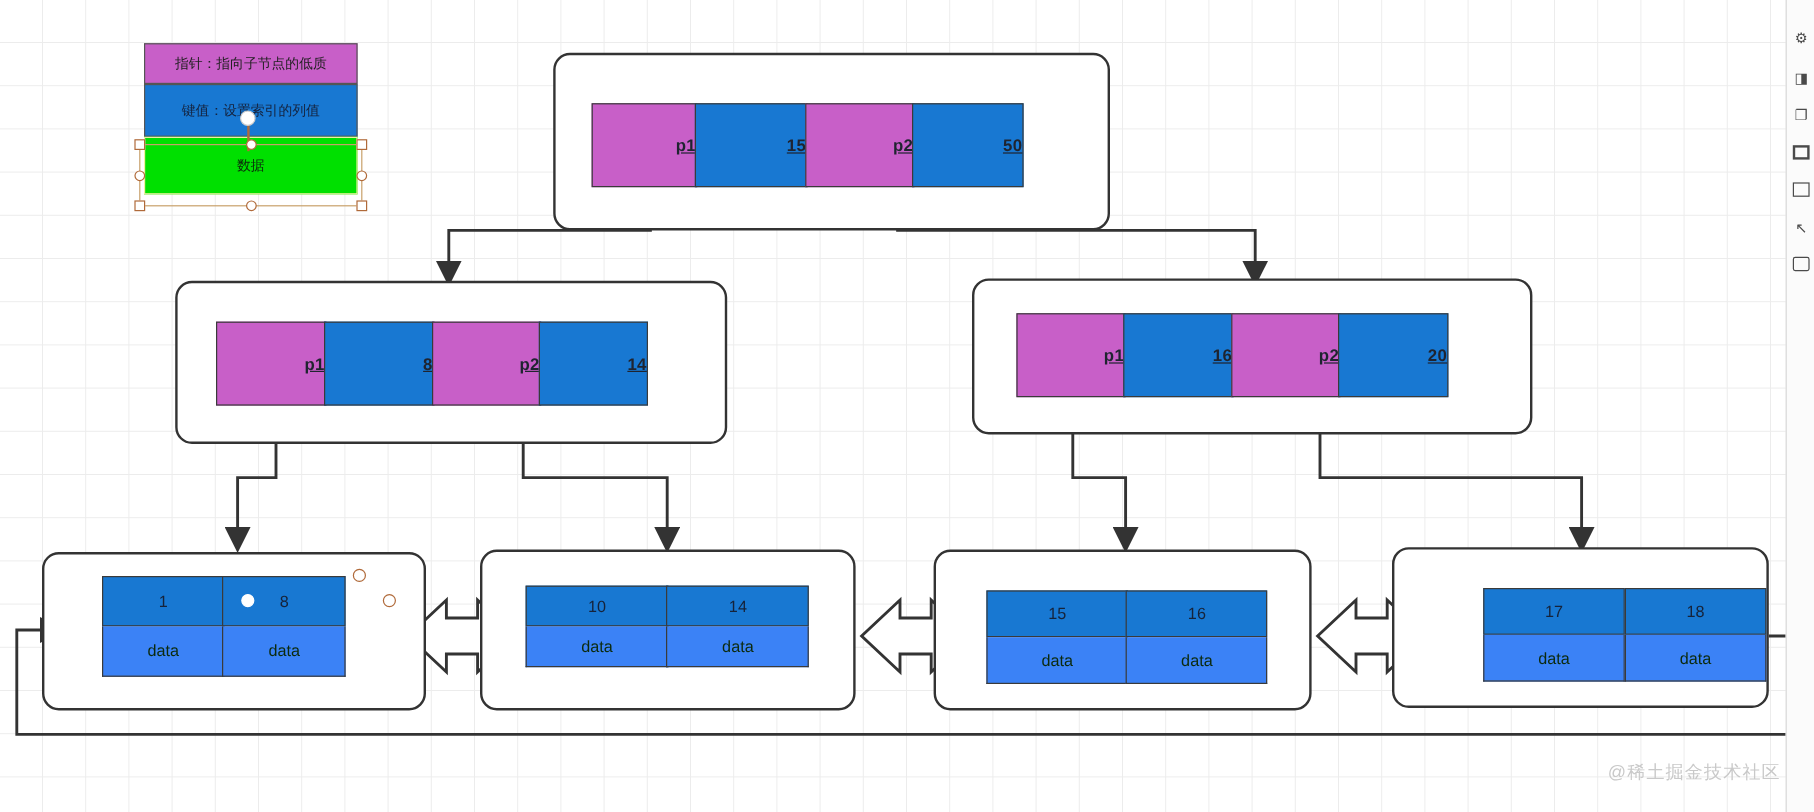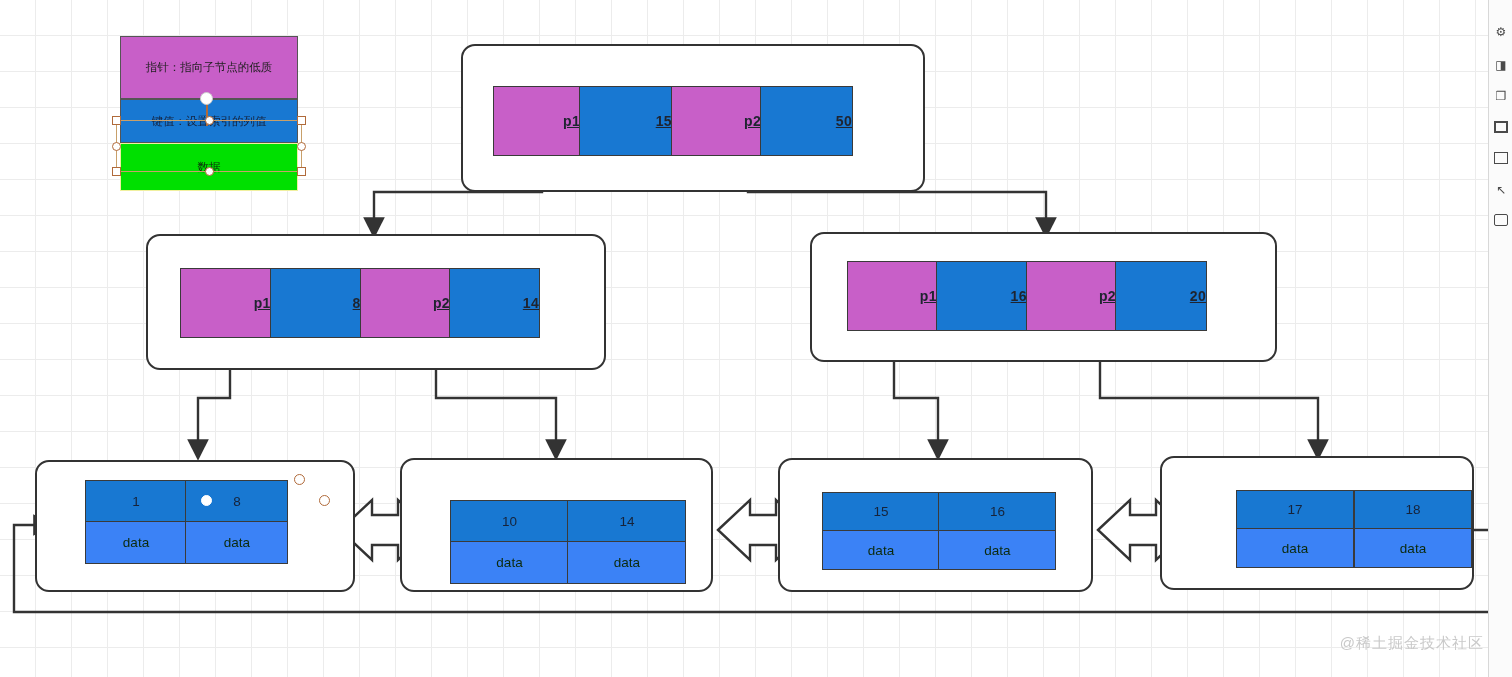--- a/index.html
+++ b/index.html
@@ -73,21 +73,21 @@
 
   
   #legend { position: absolute; left: 120px; top: 36px; width: 178px; }
   .legend-row {
     border: 1.2px solid #555;
     display: flex; align-items: center; justify-content: center;
     font-size: 11.5px;
     color: #1f1f1f;
     text-align: center;
   }
-  .legend-ptr  { background: #c85fc8; height: 63px; justify-content: center; }
+  .legend-ptr  { background: #c85fc8; height: 34px; justify-content: center; }
   .legend-key  { background: #1878d2; height: 44px; color:#15223c; }
   .legend-data {
     background: #00e000; height: 48px; color: #0b2a0b;
     border: 1.4px solid #f0f0a0;
   }
   
   #legend-sel {
     position: absolute;
     left: 116px; top: 120px;
     width: 186px; height: 52px;
@@ -279,21 +279,21 @@
         </div>
       </div>
     </div>
     <div class="cdot" style="left:257px; top:12px;"></div>
     <div class="cdot plain" style="left:164px; top:33px;"></div>
     <div class="cdot" style="left:282px; top:33px;"></div>
     <div class="cdot plain" style="left:257px; top:54px;"></div>
   </div>
 
   <div class="node-shell" style="left:400px; top:458px; width:313px; height:134px;">
-    <div class="leaf-cols" style="left:36px; top:40px; width:238px; height:84px;margin-left:12px;">
+    <div class="leaf-cols" style="left:36px; top:28px; width:238px; height:68px;">
       <div class="leaf-col">
         <div class="leaf-key" style="width:119px; height:42px;">
           <span>10</span>
         </div>
         <div class="leaf-data" style="width:119px; height:42px;">
           <span>data</span>
         </div>
       </div>
       <div class="leaf-col">
         <div class="leaf-key" style="width:119px; height:42px;">

